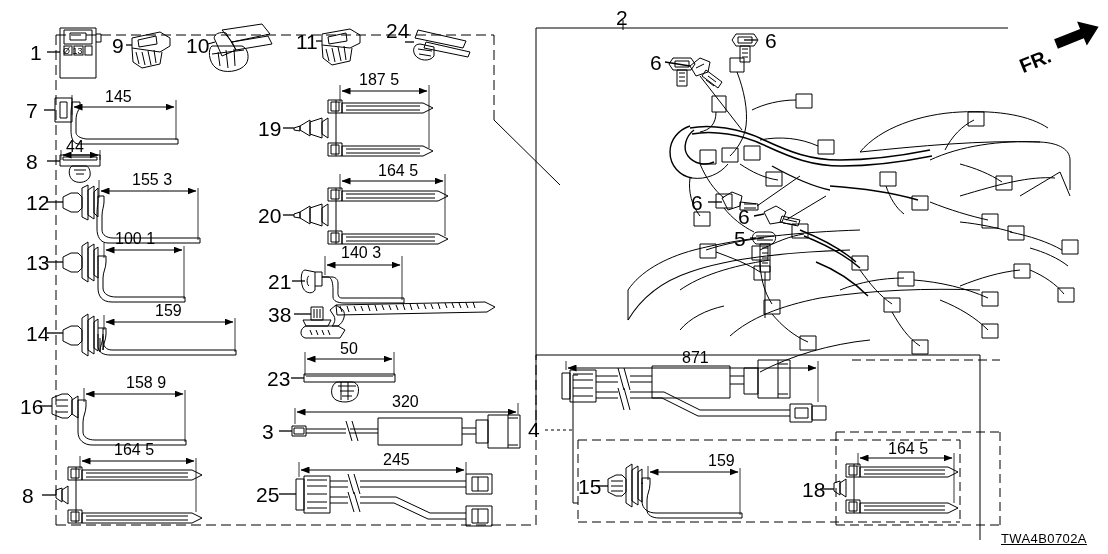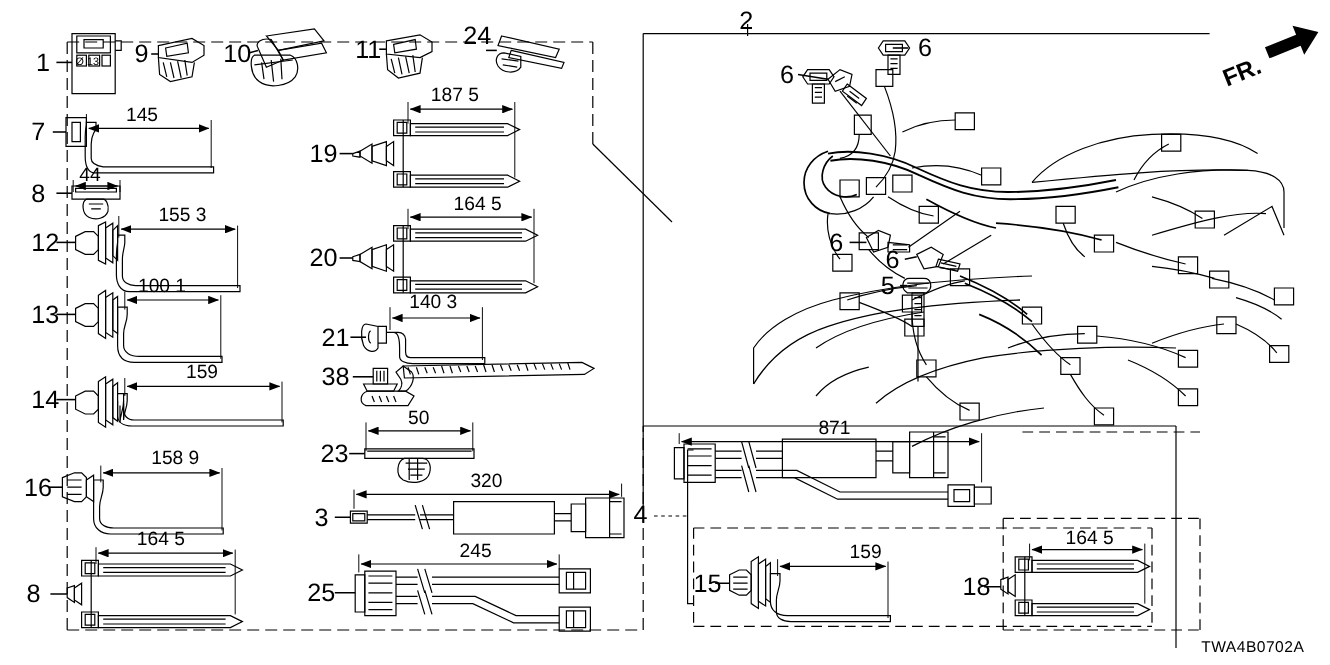--- a/index.html
+++ b/index.html
@@ -2,21 +2,21 @@
 <html><head>
 <meta charset="utf-8">
 <style>
   html,body{margin:0;padding:0;background:#ffffff;}
   body{font-family:"Liberation Sans",sans-serif;}
   #sheet{position:relative;width:1108px;height:554px;background:#fff;overflow:hidden;}
   .lbl{position:absolute;font-family:"Liberation Sans",sans-serif;color:#000;white-space:nowrap;line-height:1;}
   .callout{font-size:21px;}
   .dim{font-size:16px;}
   .tiny{font-size:9px;}
-  .pn{font-size:13px;letter-spacing:.4px;}
+  .pn{font-size:13px;letter-spacing:.4px;text-decoration:underline;}
   .fr{font-size:20px;font-weight:bold;transform:rotate(-22deg);transform-origin:left bottom;}
   svg{position:absolute;left:0;top:0;width:1108px;height:554px;pointer-events:none;}
 </style>
 </head>
 <body>
 
 <div id="sheet">
 
   <svg viewBox="0 0 1108 554">
     <defs>

